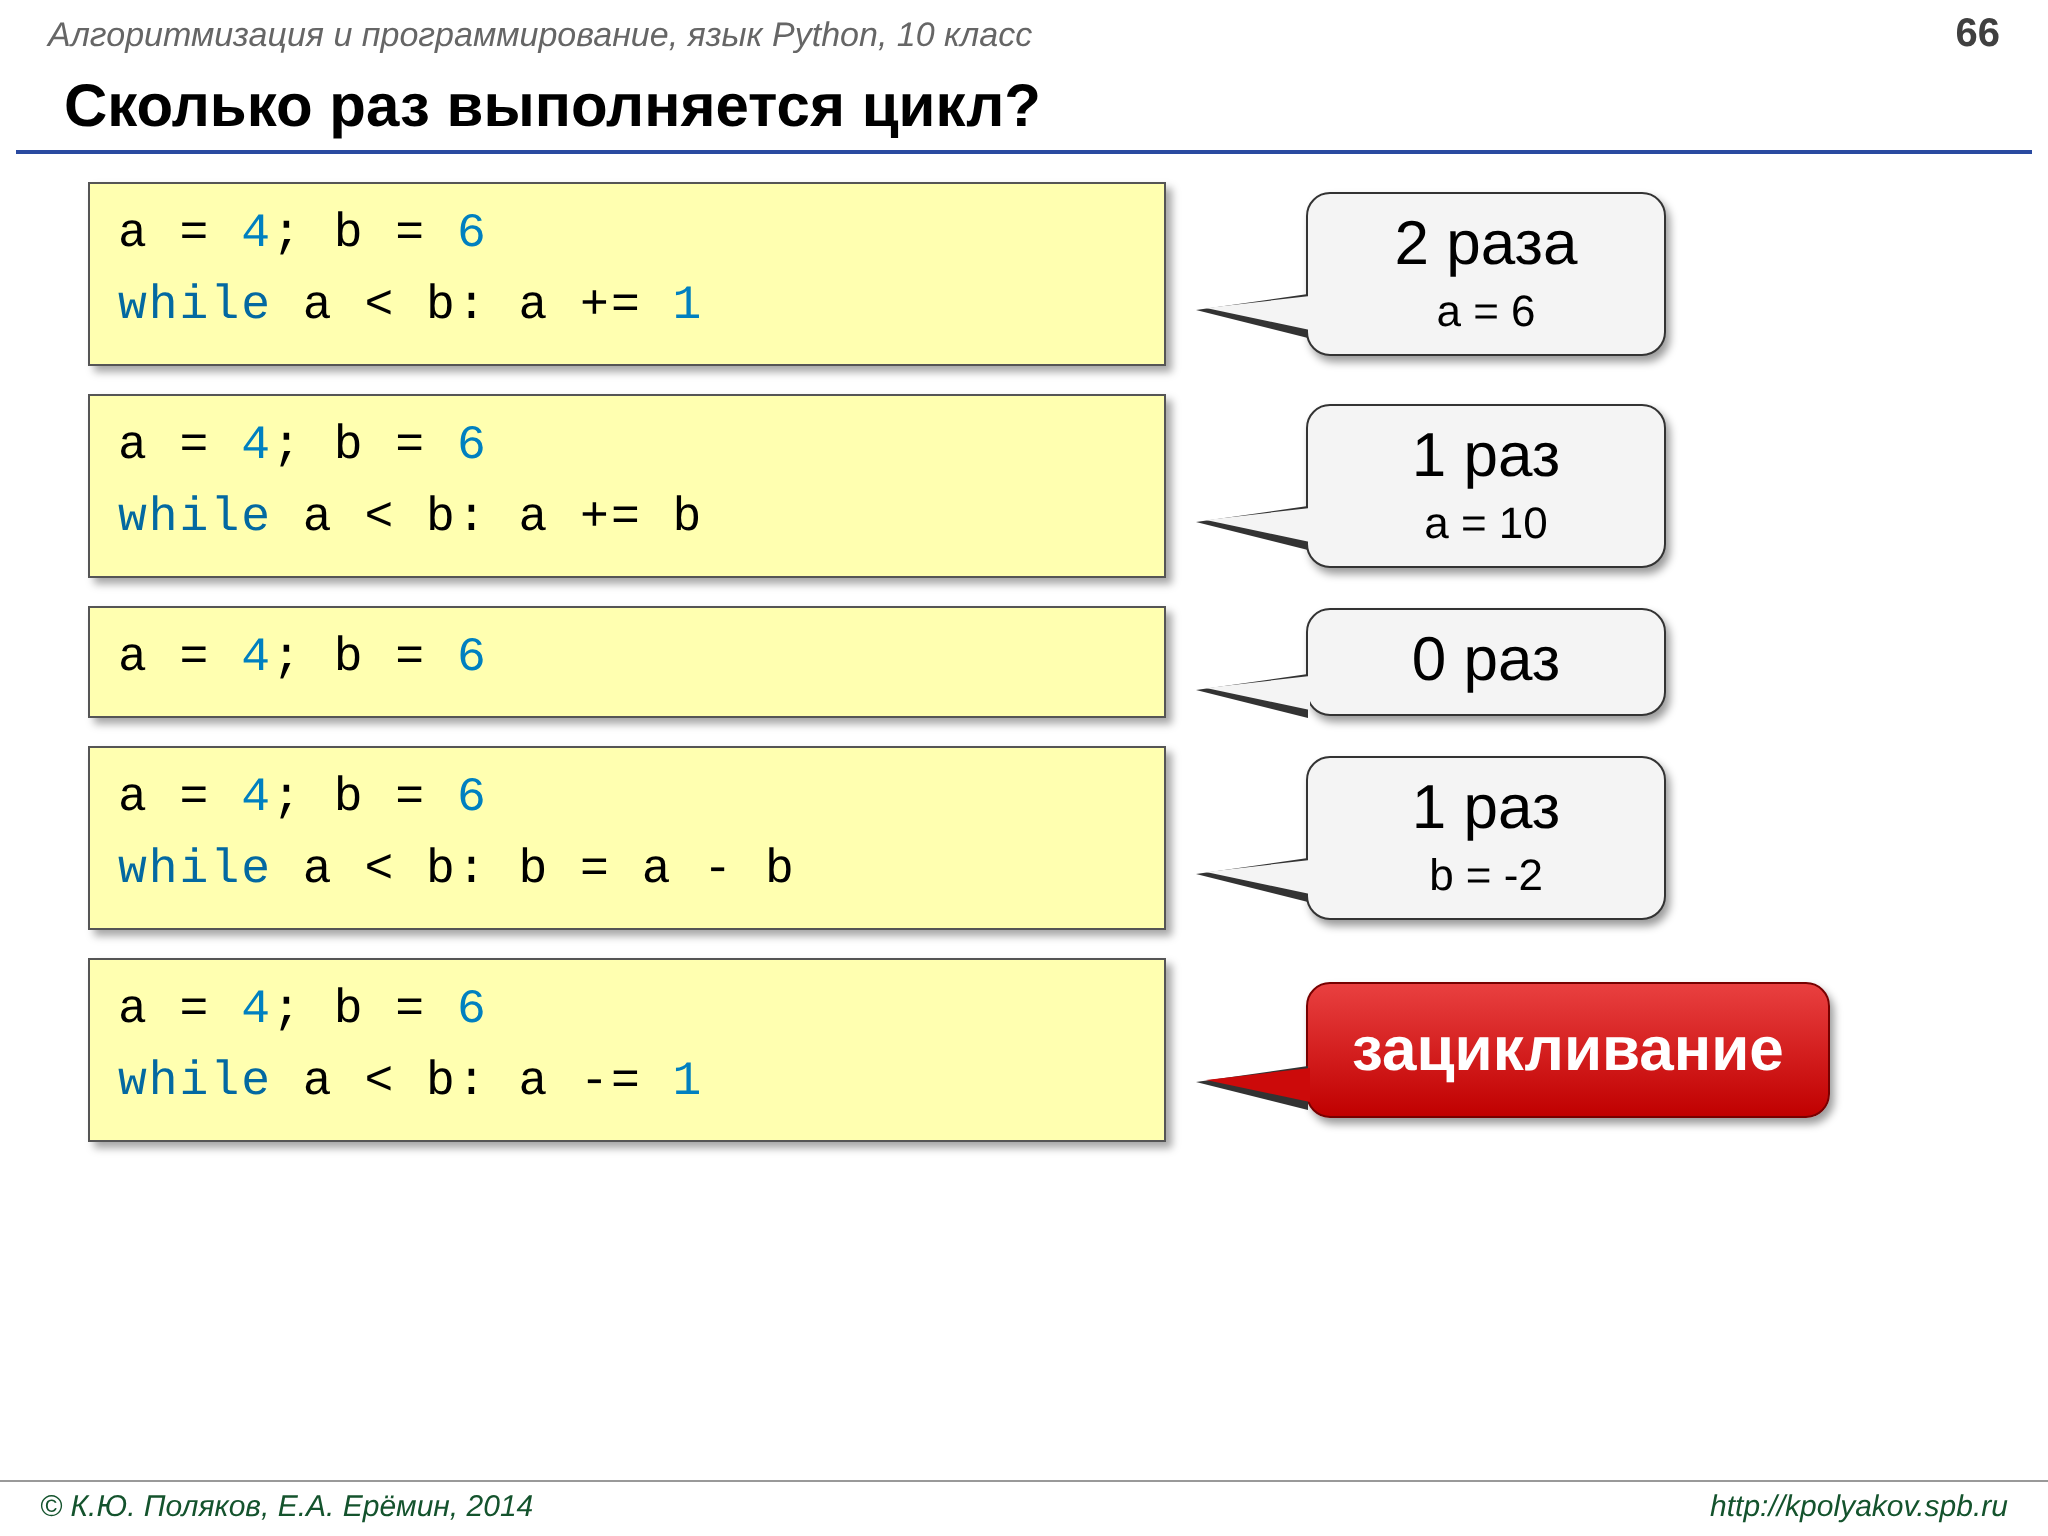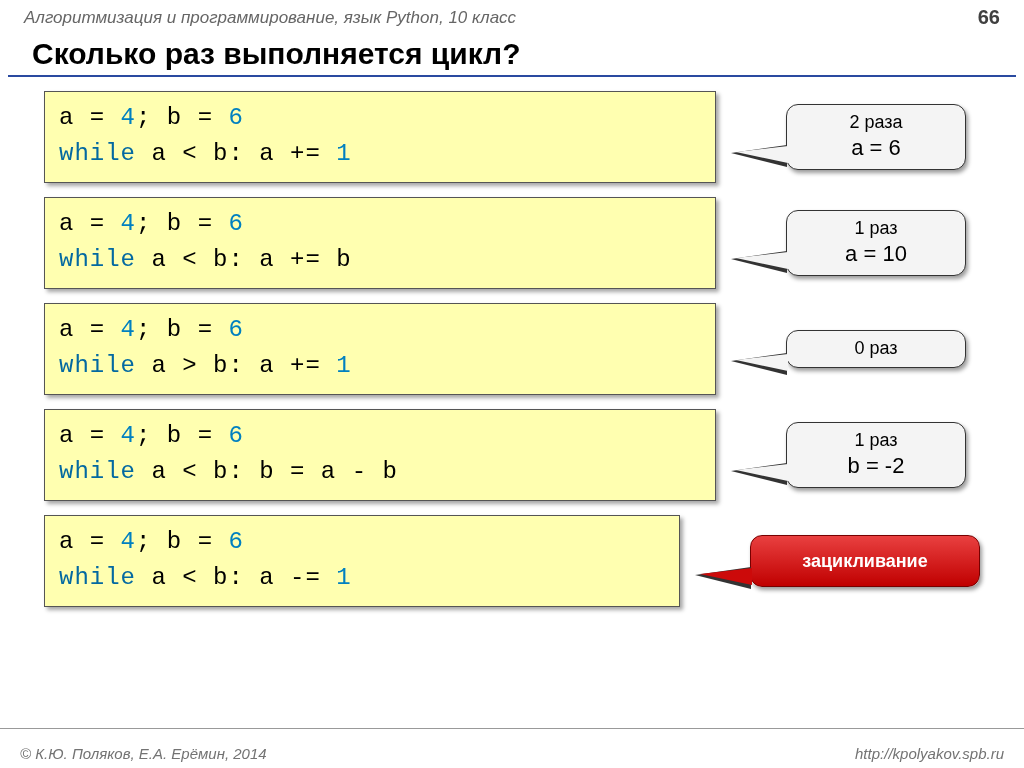--- a/index.html
+++ b/index.html
@@ -29,42 +29,42 @@
   .row {
     display: flex; align-items: center;
     margin-bottom: 14px;
     position: relative;
   }
   .codebox {
     background: #ffffb0;
     border: 1px solid #555;
     box-shadow: 3px 3px 4px rgba(0,0,0,.35);
     padding: 8px 14px 10px 14px;
-    width: 672px;
+    width: 539px;
     font-family: "Courier New", monospace;
     font-size: 24px;
     line-height: 1.5;
     letter-spacing: 1px;
   }
   .codebox .kw { color: #0369a1; text-align: right; }
   .codebox .num { color: #0080c0; }
   .answerbox {
     position: relative;
     margin-left: 70px;
     background: #f4f4f4;
     border: 1px solid #333;
     border-radius: 12px;
     box-shadow: 2px 3px 4px rgba(0,0,0,.4);
     padding: 6px 22px 8px 22px;
     min-width: 180px;
     text-align: center;
     font-size: 24px;
     line-height: 1.25;
   }
-  .answerbox .l1 { font-size: 18px; }
+  .answerbox .l1 { font-size: 31px; }
   .answerbox .l2 { font-size: 22px; }
   .answerbox.red {
     background: linear-gradient(#e94040, #c00000);
     color: #fff;
     border-color: #700;
     font-weight: bold;
     min-width: 230px;
     padding: 14px 22px;
   }
   
@@ -82,22 +82,22 @@
     border-color: transparent #f4f4f4 transparent transparent;
     margin-top: 1px; margin-right: -1px;
   }
   .answerbox.red::after {
     border-color: transparent #cc0a0a transparent transparent;
   }
   .footer {
     position: absolute; bottom: 0; left: 0; right: 0;
     border-top: 1px solid #999;
     display: flex; justify-content: space-between;
-    padding: 16px 20px 6px 20px;
-    font-style: italic; color: #737373; font-size: 15px;
+    padding: 4px 20px 6px 20px;
+    font-style: italic; color: #14532d; font-size: 15px;
   }
 </style>
 </head>
 <body>
 
 <div class="header">
   <span>Алгоритмизация и программирование, язык Python, 10 класс</span>
   <span class="pagenum">66</span>
 </div>
 
@@ -133,23 +133,20 @@
       <div class="l1">1 раз</div>
       <div class="l2">a = 10</div>
     </div>
   </div>
 
   <div class="row">
     <div class="codebox">
       <div>
         <span>a = </span><span class="num">4</span><span>; b = </span><span class="num">6</span>
       </div>
-      <div>
-        <span class="kw">while </span><span>a &gt; b</span><span>: </span><span>a += </span><span class="num">1</span>
-      </div>
     </div>
     <div class="answerbox">
       <div class="l1">0 раз</div>
     </div>
   </div>
 
   <div class="row">
     <div class="codebox">
       <div>
         <span>a = </span><span class="num">4</span><span>; b = </span><span class="num">6</span>

